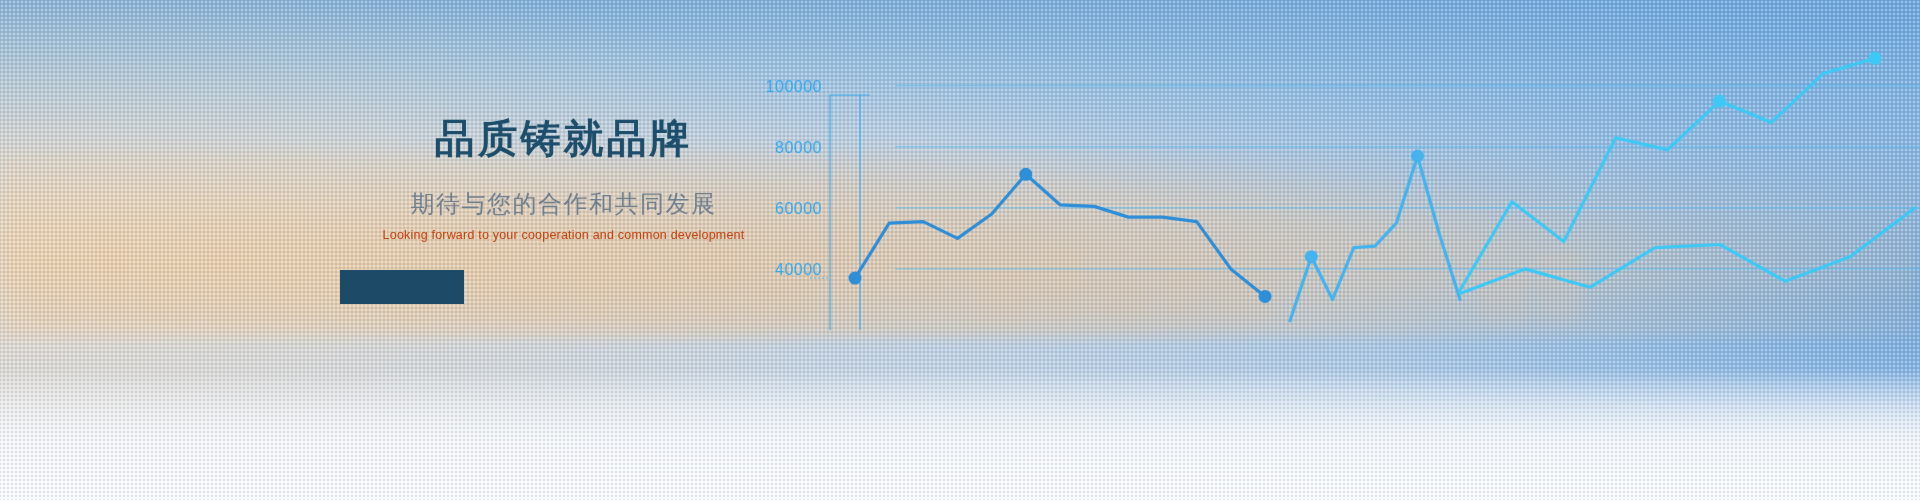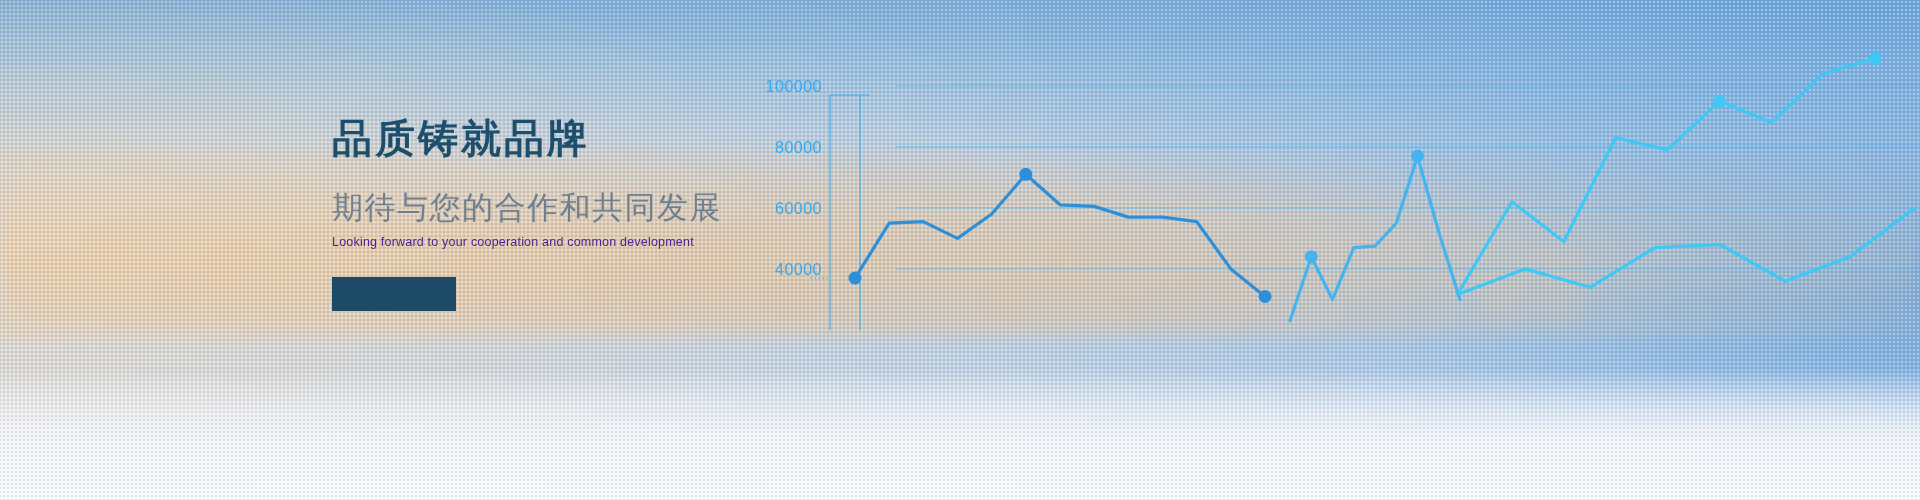--- a/index.html
+++ b/index.html
@@ -64,32 +64,32 @@
   .bg-dots{
     position:absolute;inset:0;
     background-image:
       radial-gradient(rgba(255,255,255,.30) 1px, rgba(255,255,255,0) 1.6px),
       radial-gradient(rgba(90,105,125,.16) 1px, rgba(90,105,125,0) 1.6px);
     background-size:4px 4px,4px 4px;
     background-position:0 0,2px 2px;
   }
 
   
-  .copy{position:absolute;left:332px;top:118px;width:447px;}
+  .copy{position:absolute;left:340px;top:118px;width:447px;text-align:center;}
   .title{
     font-size:40px;line-height:1;letter-spacing:3px;font-weight:700;
     color:#1d4e6b;margin:0;white-space:nowrap;
   }
   .subtitle{
-    margin:34px 0 0 0;font-size:31px;line-height:1;letter-spacing:1.5px;
+    margin:34px 0 0 0;font-size:24px;line-height:1;letter-spacing:1.5px;
     color:#6e7f90;font-weight:400;white-space:nowrap;
   }
   .eng{
     margin:13px 0 0 0;font-size:12.5px;line-height:1;letter-spacing:.2px;
-    color:#4c1d95;font-weight:400;white-space:nowrap;
+    color:#c2410c;font-weight:400;white-space:nowrap;
   }
   .cta{
     display:block;margin-top:28px;width:124px;height:34px;
     background:#1d4a66;border:0;padding:0;cursor:pointer;
     font-size:13px;color:#ffffff;letter-spacing:1px;text-align:center;
     font-family:"Liberation Sans","DejaVu Sans",sans-serif;
   }
 
   
   .chart{position:absolute;left:760px;top:0;width:1160px;height:387px;}

